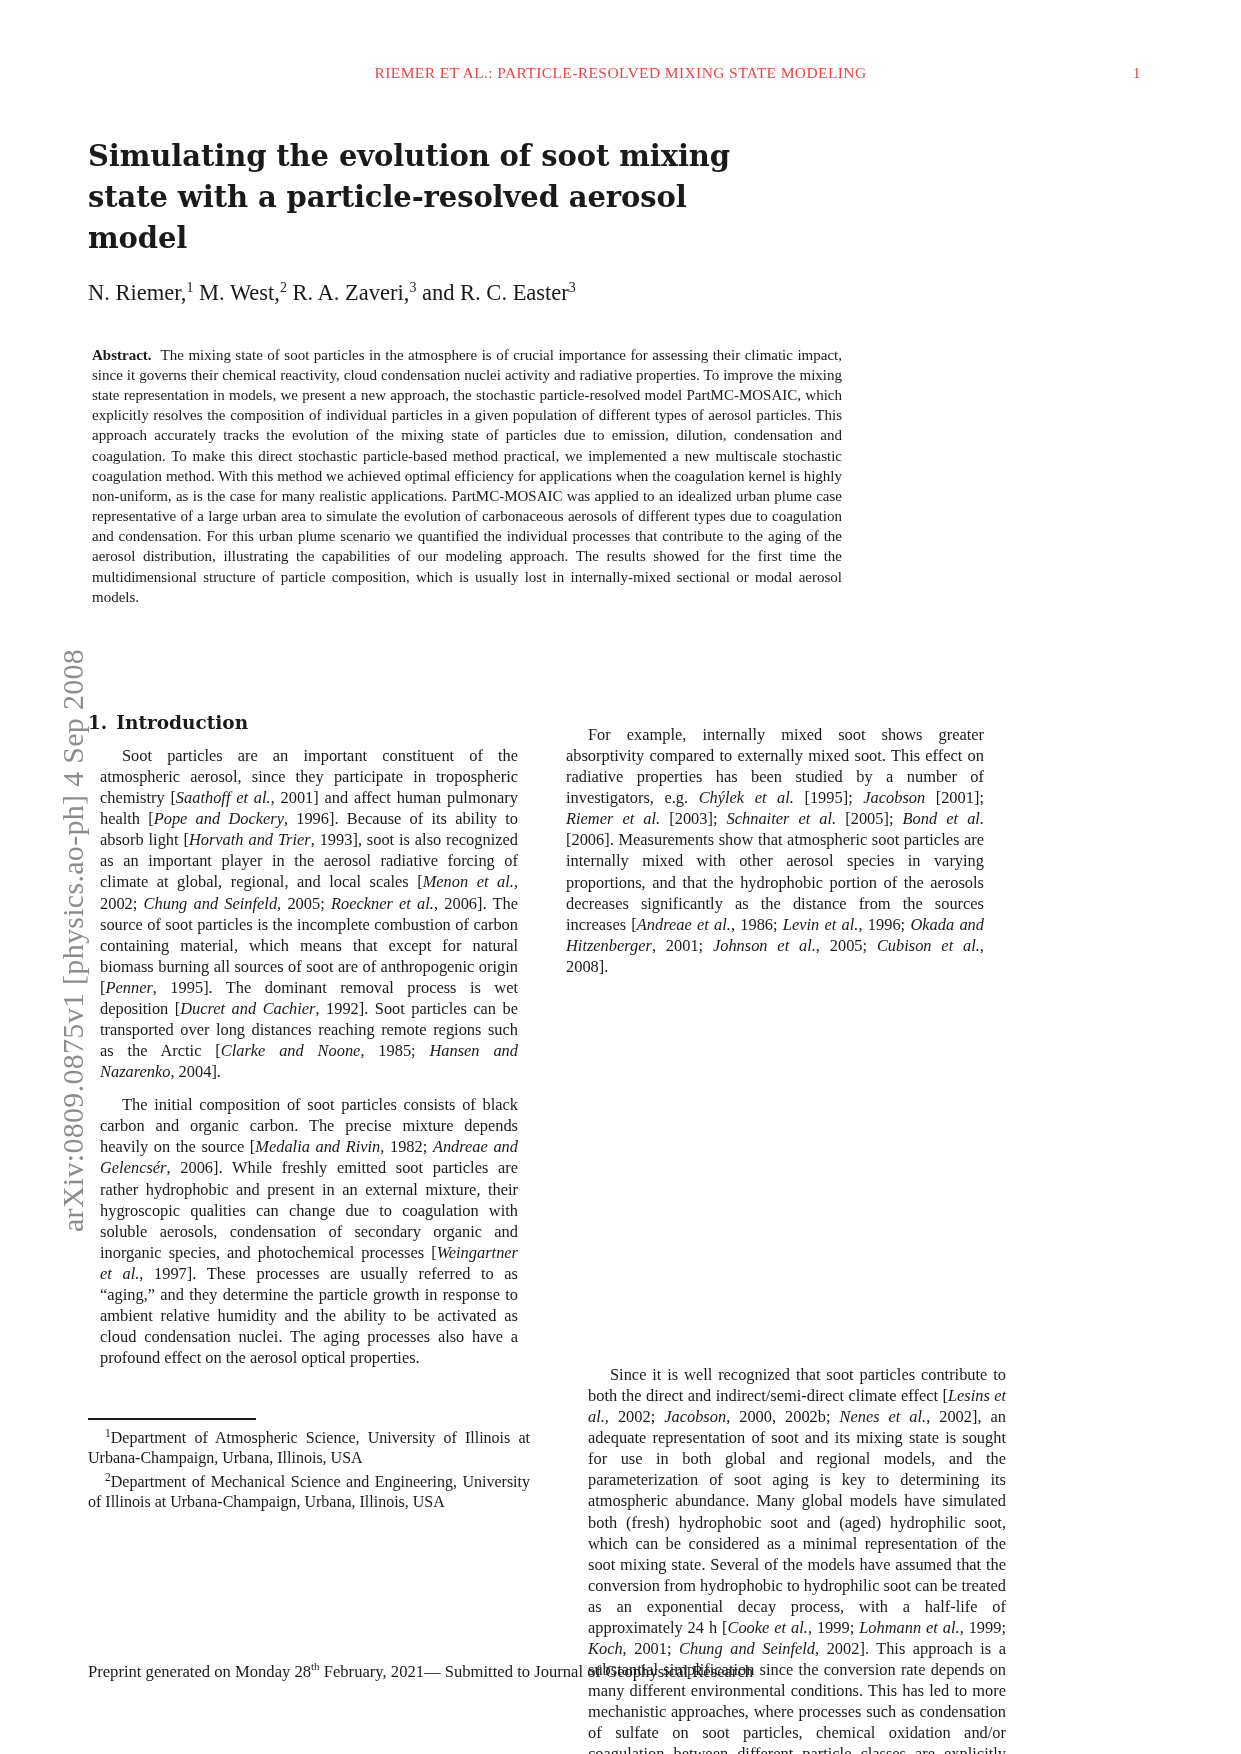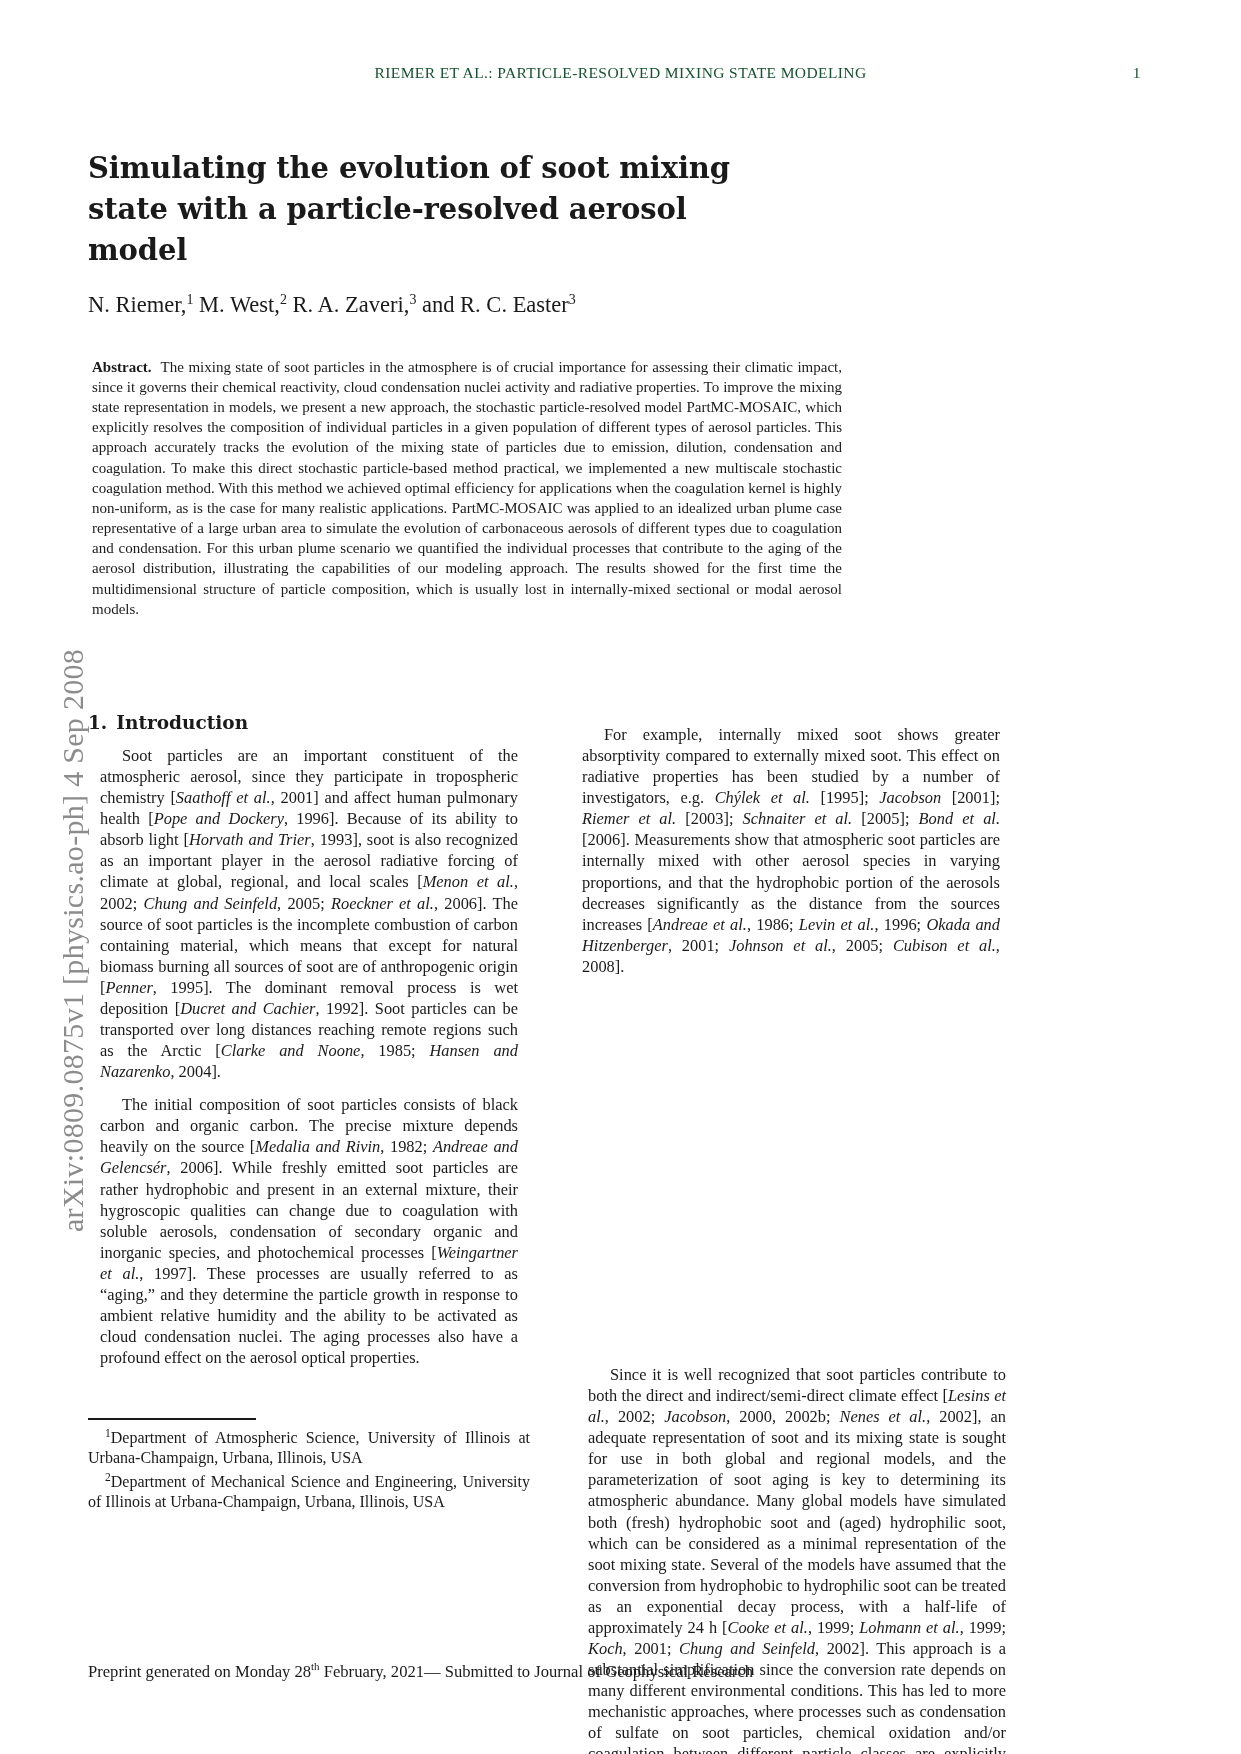--- a/index.html
+++ b/index.html
@@ -23,21 +23,21 @@
   .runhead {
     position: absolute;
     top: 64px;
     left: 100px;
     right: 100px;
     display: flex;
     align-items: baseline;
     justify-content: center;
     font-size: 15.5px;
     letter-spacing: 0.4px;
-    color: #14532d;
+    color: #ef4444;
   }
   .runhead .rh-text { white-space: nowrap; }
   .runhead .rh-page {
     position: absolute;
     right: 0;
     font-size: 15.5px;
   }
 
   
   .arxiv-stamp {
@@ -52,21 +52,21 @@
     font-size: 30px;
     color: #8c8c8c;
     white-space: nowrap;
     letter-spacing: 0.3px;
   }
 
   
   .content {
     position: absolute;
     left: 88px;
-    top: 148px;
+    top: 136px;
     width: 840px;
   }
 
   .paper-title {
     font-family: "DejaVu Serif", "Liberation Serif", serif;
     font-size: 29px;
     font-weight: bold;
     line-height: 1.42;
     letter-spacing: -0.1px;
     margin: 0 0 10px 0;
@@ -91,21 +91,21 @@
   .abstract .gap { display: inline-block; width: 9px; }
 
   
   .columns {
     position: absolute;
     left: 88px;
     top: 712px;
     width: 930px;
     height: 640px;
     display: flex;
-    gap: 40px;
+    gap: 24px;
   }
   .col {
     width: 442px;
     position: relative;
   }
   .sec-head {
     font-family: "DejaVu Serif", "Liberation Serif", serif;
     font-weight: bold;
     font-size: 18.5px;
     margin: 0 0 12px 0;

